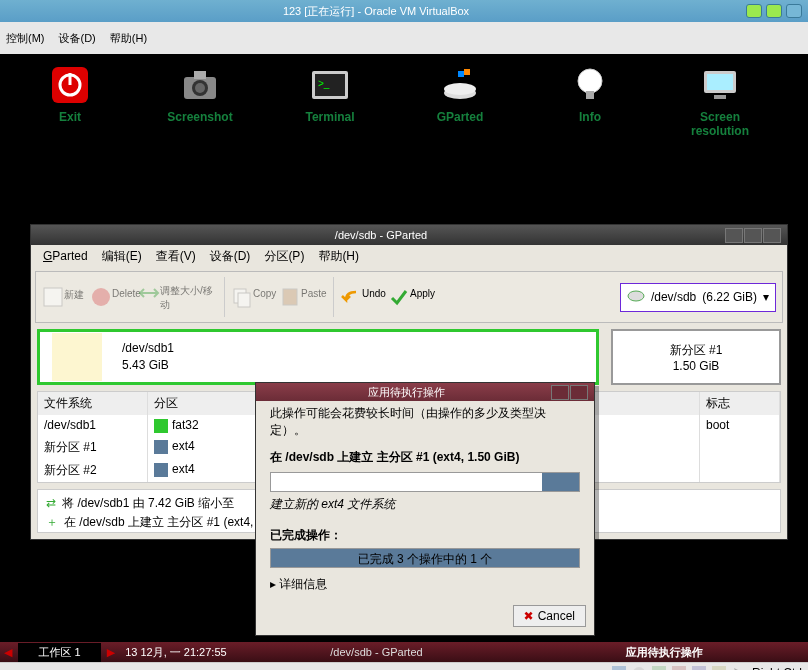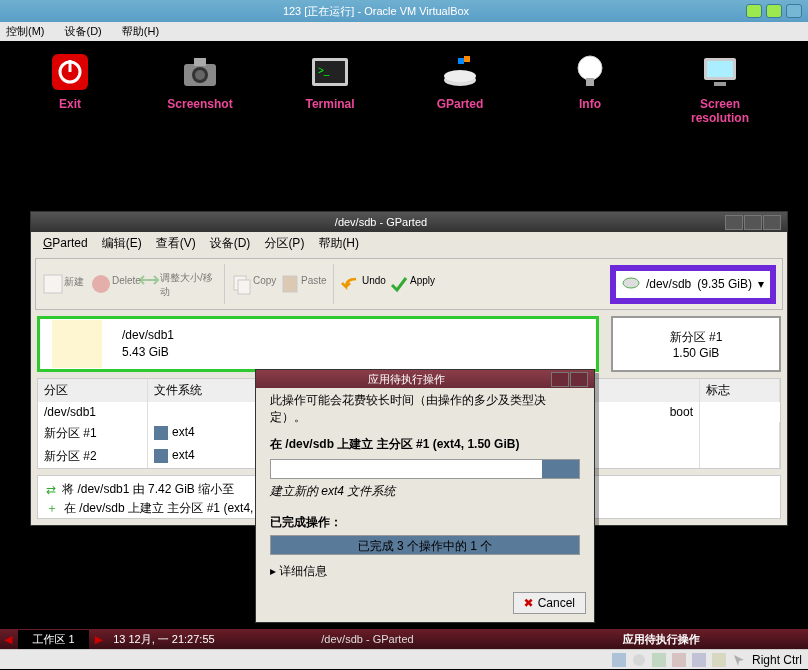--- a/index.html
+++ b/index.html
@@ -4,45 +4,45 @@
 <style>
 * { box-sizing: border-box; margin: 0; padding: 0; font-family: sans-serif; }
 body { width: 808px; height: 670px; background: #000; overflow: hidden; }
 
 
 .vb-titlebar { height: 22px; background: linear-gradient(#6fb0d0,#5a9ec7); display: flex; align-items: center; padding: 10px 6px; font-size: 11px; color: #fff; }
 .vb-title { flex: 1; text-align: center; }
 .vb-controls { display: flex; gap: 4px; }
 .vb-btn { width: 16px; height: 14px; border: 1px solid #3a7a9a; border-radius: 3px; }
 .vb-min { background: #9be84f; } .vb-max { background: #9be84f; } .vb-close { background: #76b7d6; }
-.vb-menubar { height: 19px; background: #e8e8e8; display: flex; align-items: center; padding: 0 6px; font-size: 11px; gap: 20px; }
+.vb-menubar { height: 32px; background: #e8e8e8; display: flex; align-items: center; padding: 0 6px; font-size: 11px; gap: 14px; }
 
 
 .desktop { background: #000; height: 608px; position: relative; }
 .desk-icons { display: flex; gap: 30px; padding: 10px 20px; }
 .desk-icon { display: flex; flex-direction: column; align-items: center; width: 100px; cursor: pointer; }
 .desk-icon .ico { width: 42px; height: 42px; margin-bottom: 4px; display:flex; align-items:center; justify-content:center; }
-.desk-icon .lbl { color: #ec4899; font-size: 12px; font-weight: bold; text-align: center; }
+.desk-icon .lbl { color: #15803d; font-size: 12px; font-weight: bold; text-align: center; }
 
 
 .gparted-win { position: absolute; left: 30px; top: 170px; width: 758px; background: #e9e6de; border: 1px solid #333; }
 .gp-titlebar { height: 20px; background: linear-gradient(#555,#333); color: #fff; font-size: 11px; display: flex; align-items: center; padding: 0 6px; }
 .gp-title { flex: 1; text-align: center; }
 .gp-win-btns { display: flex; gap: 1px; margin-left: auto; }
 .gp-win-btn { width: 18px; height: 15px; background: #555; border: 1px solid #777; }
 .gp-menubar { height: 22px; display: flex; align-items: center; padding: 0 8px; font-size: 12px; gap: 6px; }
 .gp-menubar span { padding: 2px 4px; cursor: pointer; }
 .gp-menubar u { text-decoration: underline; }
 .gp-toolbar { height: 52px; border: 1px solid #bbb; margin: 4px; display: flex; align-items: center; padding: 0 6px; background: #ece9e1; }
 .gp-tool { display: flex; flex-direction: row; width: 48px; cursor: pointer; opacity: 0.5; }
 .gp-tool.active { opacity: 1; }
 .gp-tool .tico { width: 22px; height: 22px; }
 .gp-tool .tlbl { font-size: 10px; margin-top: 2px; }
 .gp-sep { width: 1px; height: 40px; background: #ccc; margin: 0 6px; }
-.gp-dev { margin-left: auto; display: flex; align-items: center; gap: 6px; font-size: 12px; border: 6px solid #6d28d9; padding: 3px 6px; background: #fff; }
+.gp-dev { margin-left: auto; display: flex; align-items: center; gap: 6px; font-size: 12px; border: 1px solid #6d28d9; padding: 3px 6px; background: #fff; }
 
 .gp-diskvis { display: flex; gap: 12px; margin: 6px; }
 .big-part { flex: 1; height: 56px; border: 3px solid #2fc82f; background: #fff; display: flex; align-items:center; padding-left: 12px; }
 .big-part .used { width: 50px; height: 48px; background: #fdf6d0; margin-right: 20px; }
 .big-part .info { font-size: 12px; line-height: 1.4; }
 .small-part { width: 170px; height: 56px; border: 2px solid #999; background: #fff; display:flex; flex-direction:column; align-items:center; justify-content:center; font-size: 12px; }
 
 .gp-table { margin: 2px 6px; border: 1px solid #ccc; background: #fff; font-size: 12px; }
 .gp-thead, .gp-row { display: grid; grid-template-columns: 110px 120px 1fr 90px 120px 80px; }
 .gp-thead { background: #eee; }
@@ -60,21 +60,21 @@
 .dlg-body { padding: 4px 14px; font-size: 12px; }
 .dlg-body b { font-weight: bold; }
 .pbar { height: 20px; border: 1px solid #999; background: #fff; margin: 6px 0 2px; position: relative; }
 .pbar .fill { position:absolute; right:0; top:0; height:100%; width: 12%; background: #5a7a99; }
 .pbar2 { height: 20px; border: 1px solid #999; background: #5a7a99; margin: 4px 0; color:#000000; text-align:center; line-height:20px; }
 .dlg-footer { display:flex; justify-content:flex-end; padding: 8px; }
 .dlg-btn { background: #eee; border: 1px solid #999; padding: 3px 10px; font-size: 12px; display:flex; align-items:center; gap:4px; cursor:pointer; }
 
 
 .taskbar { position:absolute; bottom:0; left:0; right:0; height: 20px; background: linear-gradient(#6a1d28,#3a0e15); display:flex; align-items:center; font-size:11px; color:#fff; }
-.taskbar .ws { background:#000; padding: 2px 14px; margin: 0 2px; }
+.taskbar .ws { background:#000; padding: 2px 20px; margin: 0 2px; }
 .taskbar .clock { padding: 18px 6px; }
 .taskbar .task { flex:1; text-align:center; padding:2px; color:#ddd; }
 .taskbar .task.act { color:#fff; font-weight:bold; }
 .taskbar .tri { color:#c00; padding:0 4px; }
 
 
 .vb-status { height: 20px; background:#e8e8e8; display:flex; justify-content:flex-end; align-items:center; padding:0 6px; font-size:12px; gap:6px; border-top:1px solid #ccc;}
 .vb-status .sico { width:14px; height:14px; opacity:0.6; }
 </style>
 </head>
@@ -221,51 +221,52 @@
           <div class="tico"><svg width="22" height="22">
               <path d="M4 12 L9 17 L18 5" stroke="#3a3" stroke-width="3" fill="none"></path>
             </svg></div>
           <div class="tlbl">Apply</div>
         </div>
       <div class="gp-dev">
         <span><svg width="18" height="18">
               <ellipse cx="9" cy="9" rx="8" ry="5" fill="#ddd" stroke="#5a5"></ellipse>
             </svg></span>
         <span>/dev/sdb</span>
-        <span>(9.35 GiB)</span>
+        <span>(6.22 GiB)</span>
         <span>▾</span>
       </div>
     </div>
 
     <div class="gp-diskvis">
       <div class="big-part">
         <div class="used"></div>
         <div class="info">
           <div>/dev/sdb1</div>
           <div>5.43 GiB</div>
         </div>
       </div>
       <div class="small-part">
         <div>新分区 #1</div>
         <div>1.50 GiB</div>
       </div>
     </div>
 
     <div class="gp-table">
       <div class="gp-thead">
+        <div>文件系统</div>
         <div>分区</div>
-        <div>文件系统</div>
         <div></div>
         <div>用</div>
         <div></div>
         <div>标志</div>
       </div>
       <div id="gp-rows">
           <div class="gp-row">
             <div>/dev/sdb1</div>
+            <div><span class="fs-sw" style="background:#2fc82f"></span>fat32</div>
             <div></div>
             <div>4.90 GiB</div>
             <div></div>
             <div>boot</div>
           </div>
           <div class="gp-row">
             <div>新分区 #1</div>
             <div><span class="fs-sw" style="background:#5a7a99"></span>ext4</div>
             <div></div>
             <div>---</div>

